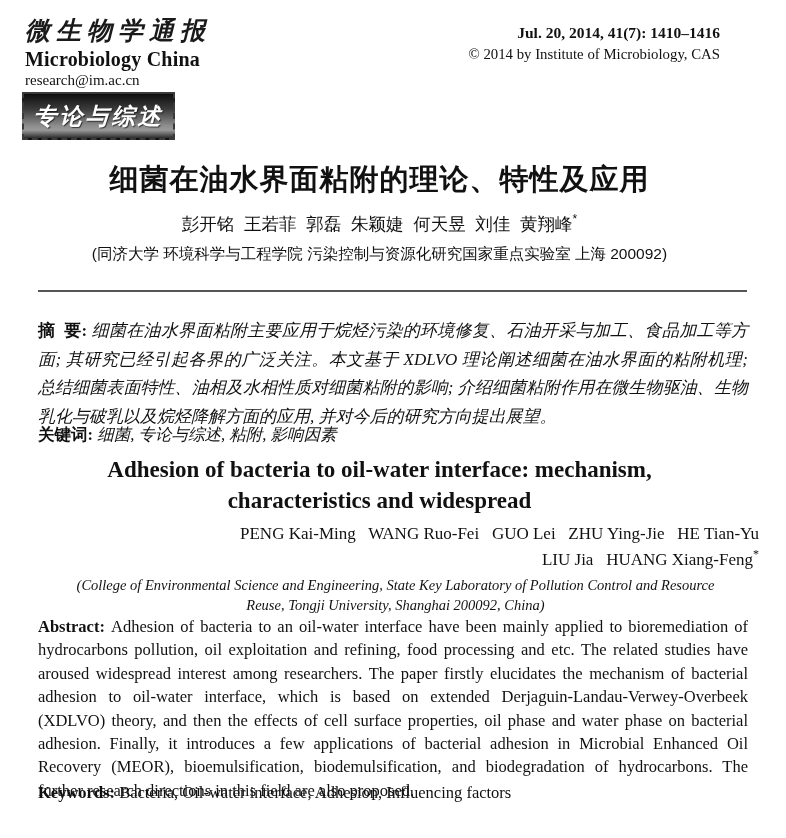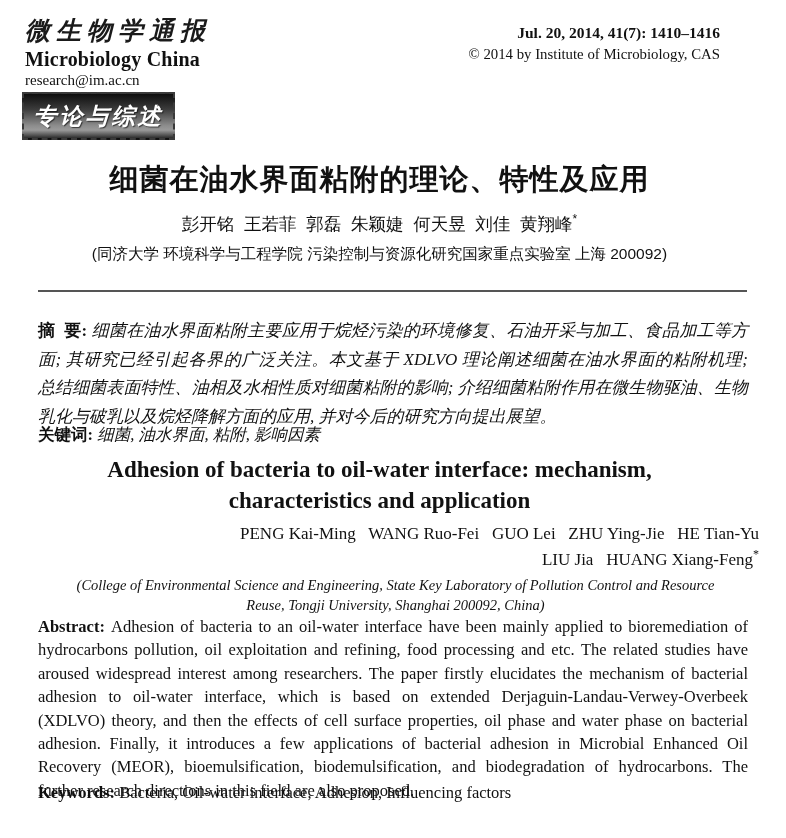--- a/index.html
+++ b/index.html
@@ -128,25 +128,25 @@
   <div class="cn-title">细菌在油水界面粘附的理论、特性及应用</div>
 
   <div class="cn-authors pre"><span>彭开铭  王若菲  郭磊  朱颖婕  何天昱  刘佳  黄翔峰</span><sup class="star">*</sup></div>
 
   <div class="cn-affil">(同济大学 环境科学与工程学院 污染控制与资源化研究国家重点实验室 上海  200092)</div>
 
   <div class="rule"></div>
 
   <div class="cn-abstract"><b class="pre">摘  要: </b><span>细菌在油水界面粘附主要应用于烷烃污染的环境修复、石油开采与加工、食品加工等方面; 其研究已经引起各界的广泛关注。本文基于 XDLVO 理论阐述细菌在油水界面的粘附机理; 总结细菌表面特性、油相及水相性质对细菌粘附的影响; 介绍细菌粘附作用在微生物驱油、生物乳化与破乳以及烷烃降解方面的应用, 并对今后的研究方向提出展望。</span></div>
 
-  <div class="cn-keywords"><b class="pre">关键词: </b><span>细菌, 油水界面, 粘附, 影响因素</span></div>
+  <div class="cn-keywords"><b class="pre">关键词: </b><span>细菌, 专论与综述, 粘附, 影响因素</span></div>
 
   <div class="en-title">
     <div>Adhesion of bacteria to oil-water interface: mechanism,</div>
-    <div>characteristics and application</div>
+    <div>characteristics and widespread</div>
   </div>
 
   <div class="en-authors">
     <div class="pre">PENG Kai-Ming   WANG Ruo-Fei   GUO Lei   ZHU Ying-Jie   HE Tian-Yu</div>
     <div class="pre"><span>LIU Jia   HUANG Xiang-Feng</span><sup class="star">*</sup></div>
   </div>
 
   <div class="en-affil">
     <div>(College of Environmental Science and Engineering, State Key Laboratory of Pollution Control and Resource</div>
     <div>Reuse, Tongji University, Shanghai 200092, China)</div>

